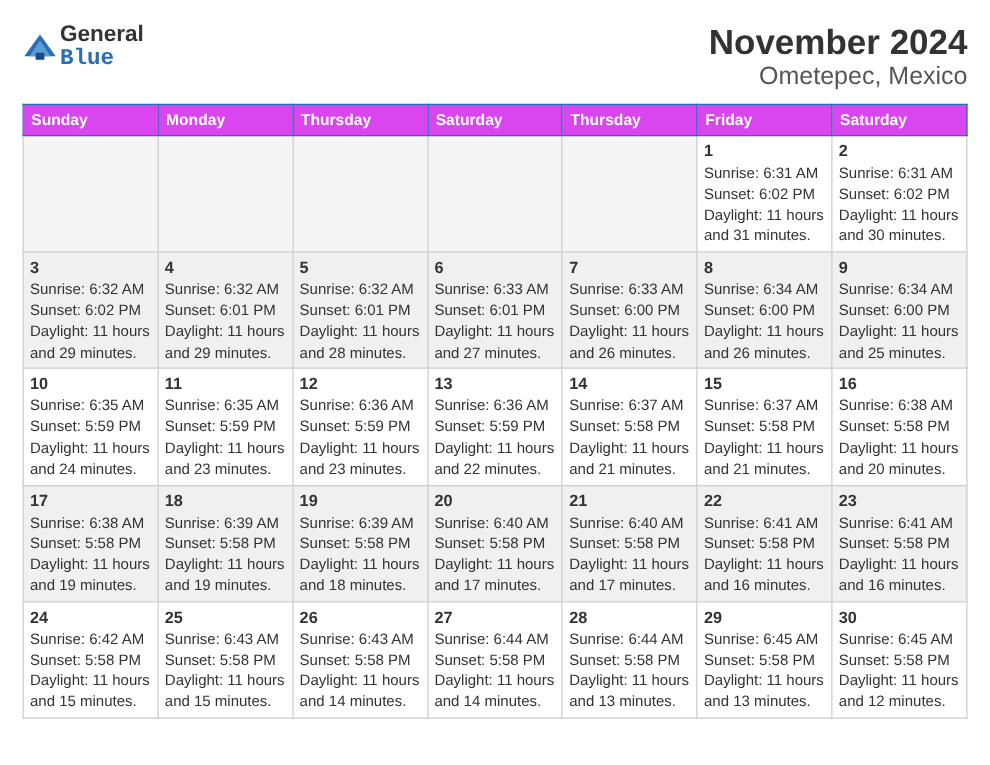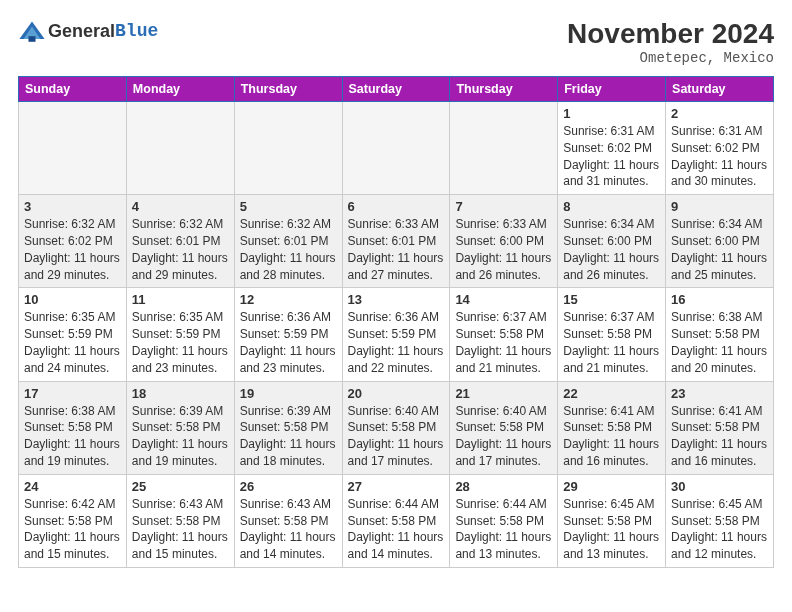--- a/index.html
+++ b/index.html
@@ -20,21 +20,21 @@
       justify-content: space-between;
       align-items: flex-start;
       margin-bottom: 10px;
     }
     .logo {
       display: flex;
       align-items: center;
     }
     .logo-text {
       display: flex;
-      flex-direction: row;
+      flex-direction: column;
       line-height: 1.1;
     }
     .logo-general {
       font-size: 18px;
       font-weight: bold;
       color: #333;
     }
     .logo-blue {
       font-size: 18px;
       font-weight: bold;
@@ -48,31 +48,30 @@
     }
     .title-area {
       text-align: right;
     }
     .month-title {
       font-size: 28px;
       font-weight: bold;
       color: #333;
     }
     .location {
-      font-size: 14px;
+      font-size: 20px;
       color: #555;
-      font-family: Liberation Mono, monospace;
     }
     .calendar {
       width: 100%;
       border-collapse: collapse;
       table-layout: fixed;
     }
     .calendar th {
-      background: #a21caf;
+      background: #d946ef;
       color: #fff;
       text-align: left;
       padding: 5px 6px;
       font-size: 12.5px;
       font-weight: bold;
       border: 1px solid #2a6db5;
     }
     .calendar td {
       border: 1px solid #ccc;
       vertical-align: top;

